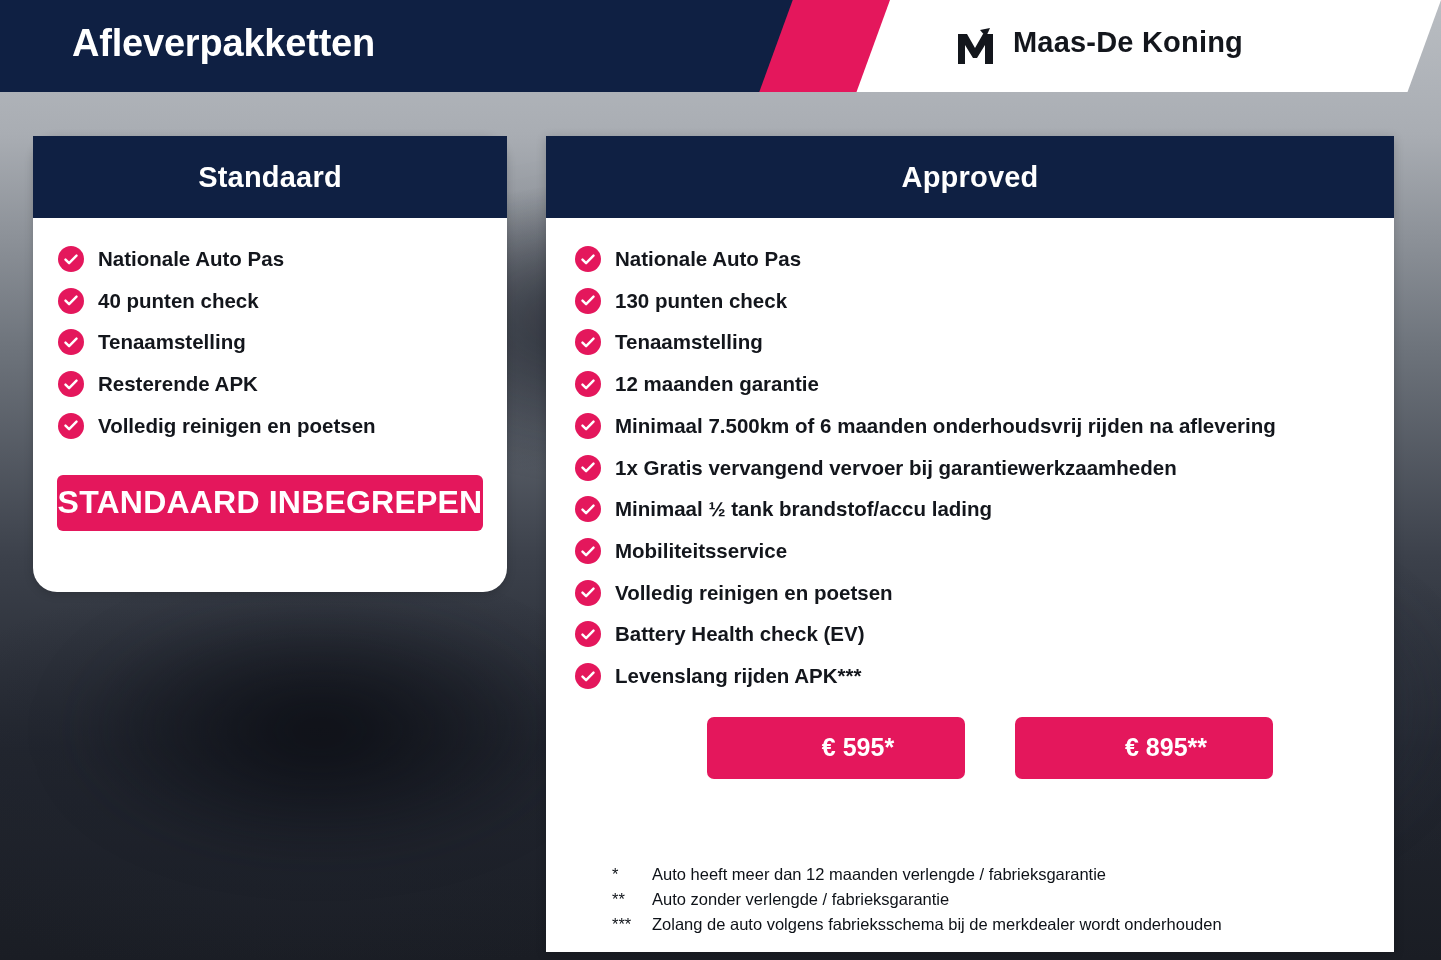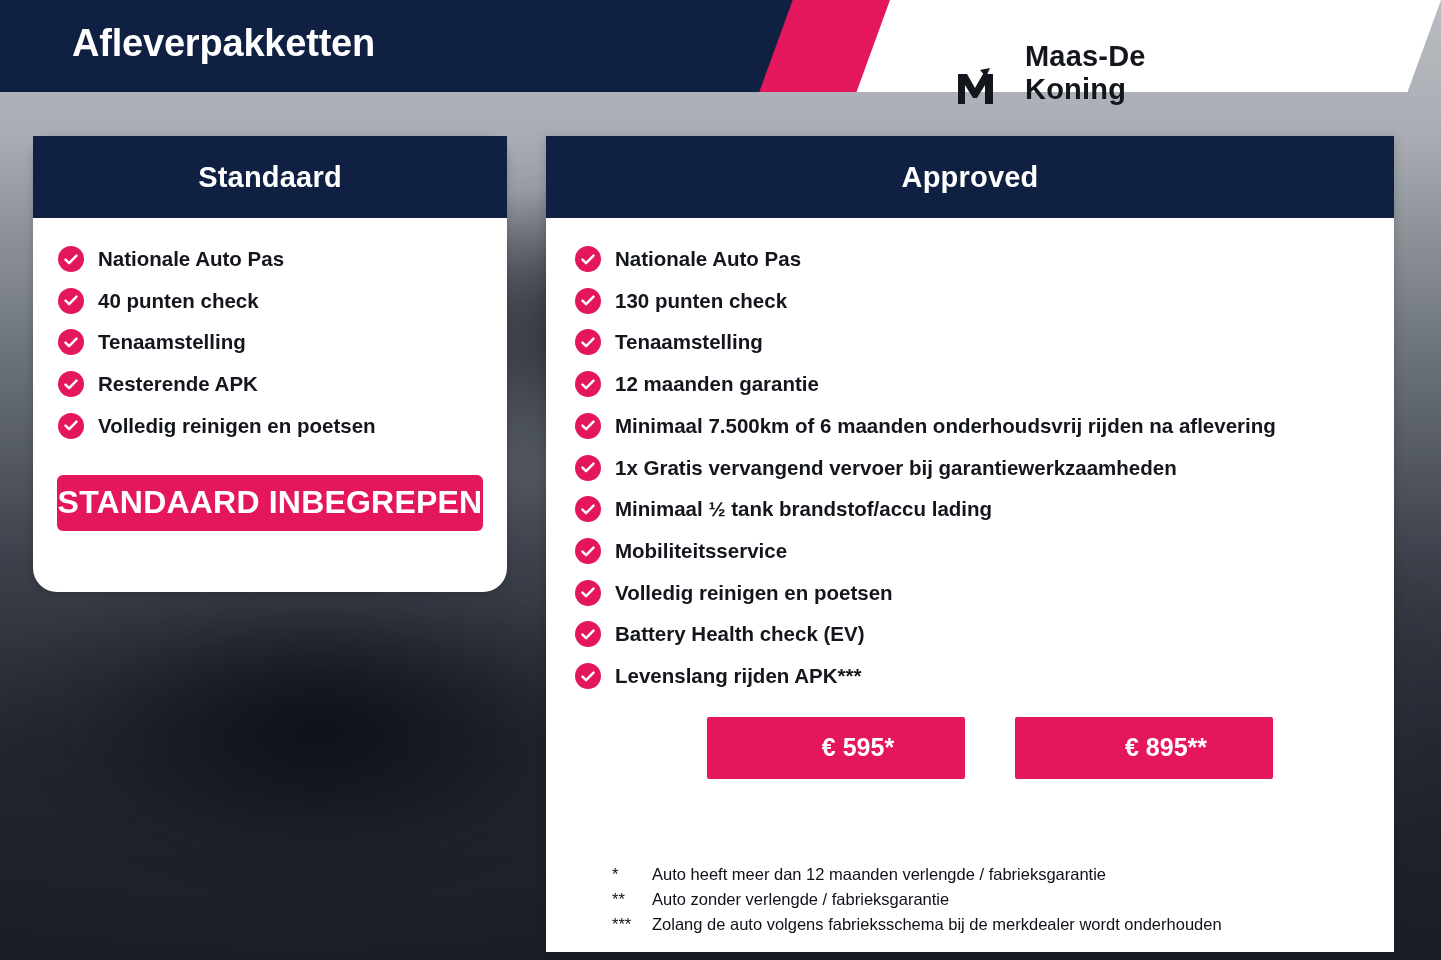--- a/index.html
+++ b/index.html
@@ -75,24 +75,24 @@
   .header-white {
     position: absolute;
     left: 890px; top: 0;
     width: 551px; height: 92px;
     background: #ffffff;
     transform: skewX(-20deg);
     transform-origin: top left;
   }
   .brand {
     position: absolute;
-    left: 955px; top: 40px;
-    display: flex;
-    align-items: flex-end;
-    gap: 28px;
+    left: 955px; top: 26px;
+    display: flex;
+    align-items: flex-start;
+    gap: 16px;
     z-index: 7;
   }
   .brand-mark { width: 42px; height: 40px; display: block; }
   .brand-name {
     color: #13161c;
     font-size: 29px;
     font-weight: bold;
     letter-spacing: 0.2px;
   }
 
@@ -168,21 +168,21 @@
     display: flex;
     justify-content: flex-end;
     gap: 50px;
     padding: 14px 121px 0 0;
   }
   .btn-price {
     width: 258px;
     height: 62px;
     background: #e4175c;
     border: none;
-    border-radius: 2px;
+    border-radius: 7px;
     color: #ffffff;
     font-family: "Liberation Sans", sans-serif;
     font-size: 25px;
     font-weight: bold;
     cursor: pointer;
     padding-left: 44px;
   }
 
   
   .footnotes {

